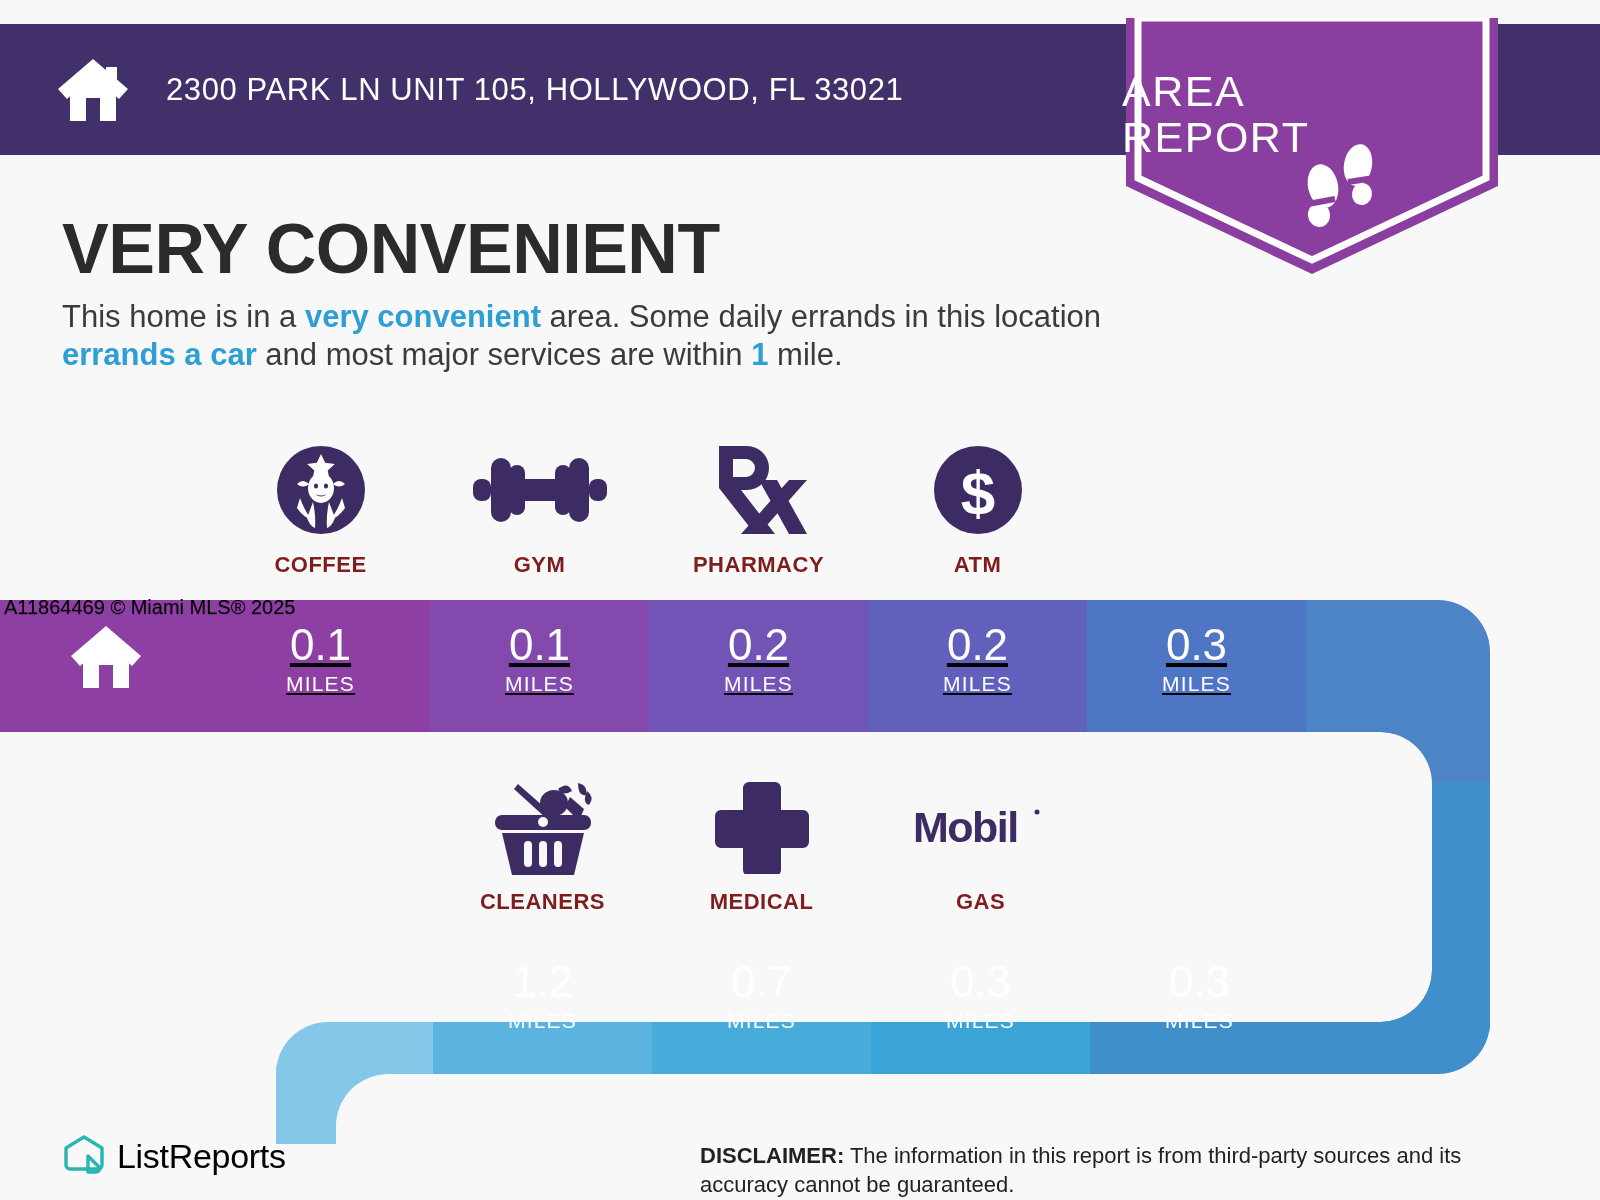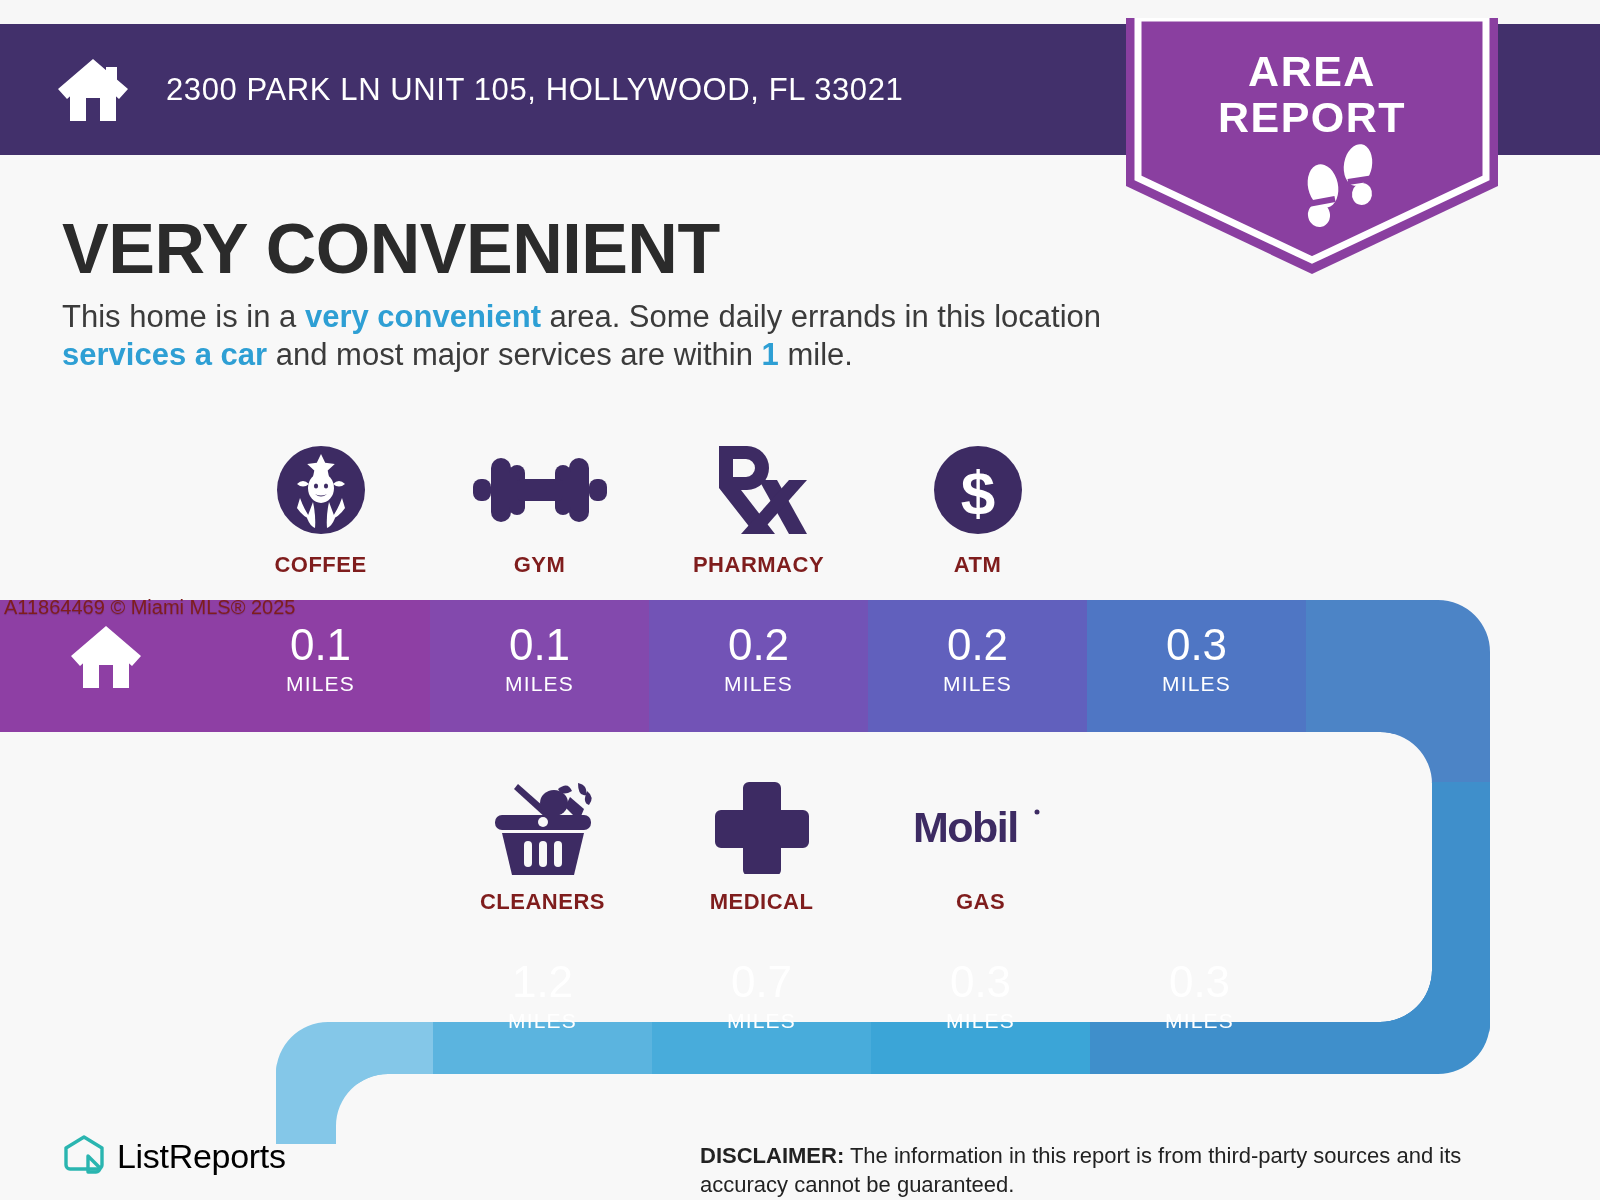--- a/index.html
+++ b/index.html
@@ -29,23 +29,23 @@
   }
 
   
   .badge {
     position: absolute; left: 1122px; top: -6px;
     width: 380px; height: 260px;
     z-index: 40;
   }
   .badge svg { display: block; width: 100%; height: 100%; }
   .badge-text {
-    position: absolute; top: 30px; left: 0; width: 380px;
-    text-align: center; color: #fff;
-    font-size: 43px; font-weight: 700; line-height: 1.08;
+    position: absolute; top: 50px; left: 0; width: 380px;
+    color: #fff;
+    font-size: 43px; font-weight: 400; line-height: 1.08;
     letter-spacing: 1.5px;
   }
 
   
   .headline {
     position: absolute; left: 62px; top: 185px;
     font-size: 70px; font-weight: 700;
     color: #2b2b2b; letter-spacing: -0.5px;
   }
   .subtitle {
@@ -78,32 +78,32 @@
   
   .dist-row { position: absolute; display: flex; z-index: 25; }
   .dist-cell {
     width: 219px; height: 118px;
     display: flex; flex-direction: column;
     align-items: center; justify-content: center;
     color: #ffffff;
   }
   .dist-value { font-size: 44px; font-weight: 400; line-height: 1; }
   .dist-unit { font-size: 21px; font-weight: 400; letter-spacing: 1.2px; margin-top: 5px; }
-  #dist-row-1 { left: 211px; top: 576px; }
+  #dist-row-1 { left: 211px; top: 576px; text-decoration: underline; }
   #dist-row-2 { left: 433px; top: 913px; }
 
   .band-home {
     position: absolute; left: 70px; top: 600px;
     width: 72px; height: 66px; z-index: 25;
   }
 
   
   .watermark {
     position: absolute; left: 4px; top: 572px;
-    font-size: 20px; color: #7f1d1d;
+    font-size: 20px; color: #000000;
     z-index: 30; white-space: nowrap;
     text-shadow: 0 1px 1px rgba(0,0,0,0.18);
   }
 
   
   .footer-logo {
     position: absolute; left: 62px; top: 1110px;
     display: flex; align-items: center; z-index: 30;
   }
   .footer-logo-name {
@@ -147,21 +147,21 @@
         <line x1="226" y1="164" x2="252" y2="160"></line>
       </g>
     </svg>
     <div class="badge-text">
       <div>AREA</div>
       <div>REPORT</div>
     </div>
   </div>
 
   <h1 class="headline">VERY CONVENIENT</h1>
-  <p class="subtitle"><span>This home is in a </span><span class="hl">very convenient</span><span> area. Some daily errands in this location </span><span class="hl">services a car</span><span> and most major services are within </span><span class="hl">1</span><span> mile.</span></p>
+  <p class="subtitle"><span>This home is in a </span><span class="hl">very convenient</span><span> area. Some daily errands in this location </span><span class="hl">errands a car</span><span> and most major services are within </span><span class="hl">1</span><span> mile.</span></p>
 
   <div class="band-wrap">
     <svg width="1600" height="560" viewBox="0 0 1600 560">
       <defs>
         <clipPath id="snakeclip">
           <path d="M0 16
                    L1438 16 A52 52 0 0 1 1490 68
                    L1490 438 A52 52 0 0 1 1438 490
                    L388 490 A52 52 0 0 0 336 542
                    L336 560 L276 560 L276 490

